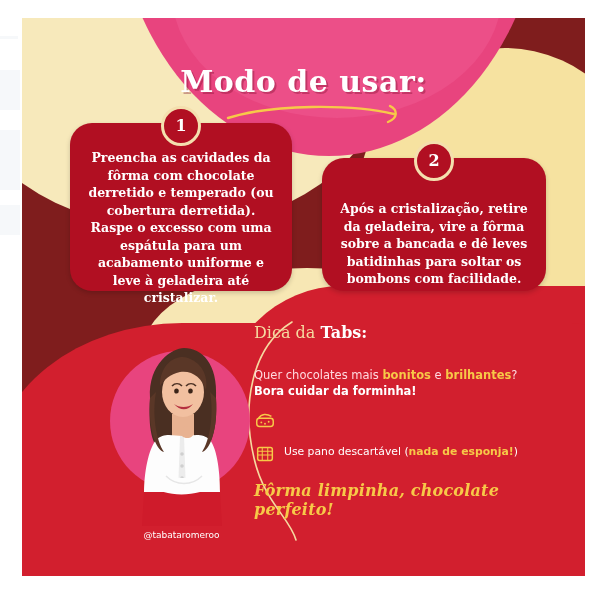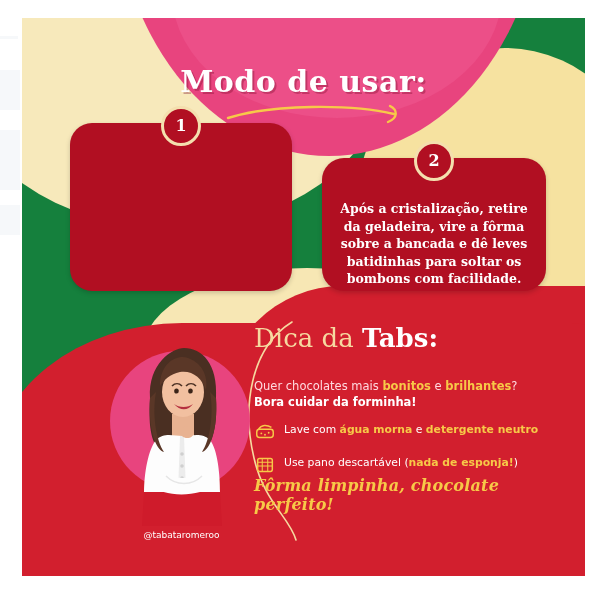--- a/index.html
+++ b/index.html
@@ -26,21 +26,21 @@
   }
 
   
   .poster {
     position: absolute;
     left: 22px;
     top: 18px;
     width: 563px;
     height: 558px;
     overflow: hidden;
-    background: #15803d;
+    background: #7f1d1d;
   }
 
   
   .blob-cream-top {
     position: absolute;
     left: -60px;
     top: -90px;
     width: 420px;
     height: 300px;
     background: #f7e9bb;
@@ -185,21 +185,21 @@
   .tips {
     position: absolute;
     left: 232px;
     top: 305px;
     width: 310px;
     z-index: 8;
     color: #ffffff;
   }
   .tips-title {
     font-family: "DejaVu Serif", serif;
-    font-size: 26px;
+    font-size: 16px;
     color: #f6d9a0;
     font-weight: normal;
   }
   .tips-title b { color: #ffffff; font-weight: bold; }
   .tips-sub {
     margin-top: 25px;
     font-family: "DejaVu Sans", sans-serif;
     font-size: 11.5px;
     line-height: 16px;
     color: #ffd9df;
@@ -222,21 +222,21 @@
   .tip-tx {
     font-family: "DejaVu Sans", sans-serif;
     font-size: 10.8px;
     line-height: 14.5px;
     color: #ffffff;
     padding-top: 2px;
   }
   .tip-tx b { color: #f7c948; }
 
   .closing {
-    margin-top: 0;
+    margin-top: 16px;
     font-family: "DejaVu Serif", serif;
     font-style: italic;
     font-weight: bold;
     font-size: 16px;
     color: #f7c948;
     letter-spacing: .2px;
   }
 
   
   .photo-circle {
@@ -299,20 +299,21 @@
     <div class="red-bottom"></div>
 
     <div class="title">Modo de usar:</div>
     <svg class="title-swoosh" viewBox="0 0 180 26">
       <path d="M6 16 C 50 2, 130 2, 172 12" stroke="#f7c948" stroke-width="2.4" fill="none" stroke-linecap="round"></path>
       <path d="M168 4 C 176 8, 176 16, 166 20" stroke="#f7c948" stroke-width="2.4" fill="none" stroke-linecap="round"></path>
     </svg>
 
     <div class="step-card one">
       <div class="step-badge">1</div>
+      <div class="step-text">Preencha as cavidades da fôrma com chocolate derretido e temperado (ou cobertura derretida). Raspe o excesso com uma espátula para um acabamento uniforme e leve à geladeira até cristalizar.</div>
     </div>
 
     <div class="step-card two">
       <div class="step-badge">2</div>
       <div class="step-text">Após a cristalização, retire da geladeira, vire a fôrma sobre a bancada e dê leves batidinhas para soltar os bombons com facilidade.</div>
     </div>
 
     <svg class="swirl" viewBox="0 0 70 230">
       <path d="M60 4 C 18 30, 10 90, 22 140 C 32 184, 58 200, 64 222" stroke="#f6d9a0" stroke-width="1.6" fill="none" stroke-linecap="round"></path>
     </svg>
@@ -362,23 +363,20 @@
       </div>
 
       <div class="tip-row">
         <svg class="tip-ic" viewBox="0 0 24 24">
           <rect x="3" y="9" width="18" height="9" rx="3" fill="none" stroke="#f7c948" stroke-width="1.6"></rect>
           <path d="M5 9 C 8 4, 14 4, 19 7" stroke="#f7c948" stroke-width="1.6" fill="none"></path>
           <circle cx="8" cy="13.5" r="1" fill="#f7c948"></circle>
           <circle cx="12" cy="15" r="1" fill="#f7c948"></circle>
           <circle cx="16" cy="12.8" r="1" fill="#f7c948"></circle>
         </svg>
-        <div class="tip-tx">
-          <span>Lave com </span><b>água morna</b><span> e </span><b>detergente neutro</b>
-        </div>
       </div>
 
       <div class="tip-row">
         <svg class="tip-ic" viewBox="0 0 24 24">
           <rect x="4" y="5" width="16" height="14" rx="2" fill="none" stroke="#f7c948" stroke-width="1.6"></rect>
           <path d="M4 9 H 20 M4 13 H 20 M9 5 V 19 M15 5 V 19" stroke="#f7c948" stroke-width="1.1"></path>
         </svg>
         <div class="tip-tx">
           <span>Use pano descartável (</span><b>nada de esponja!</b><span>)</span>
         </div>

